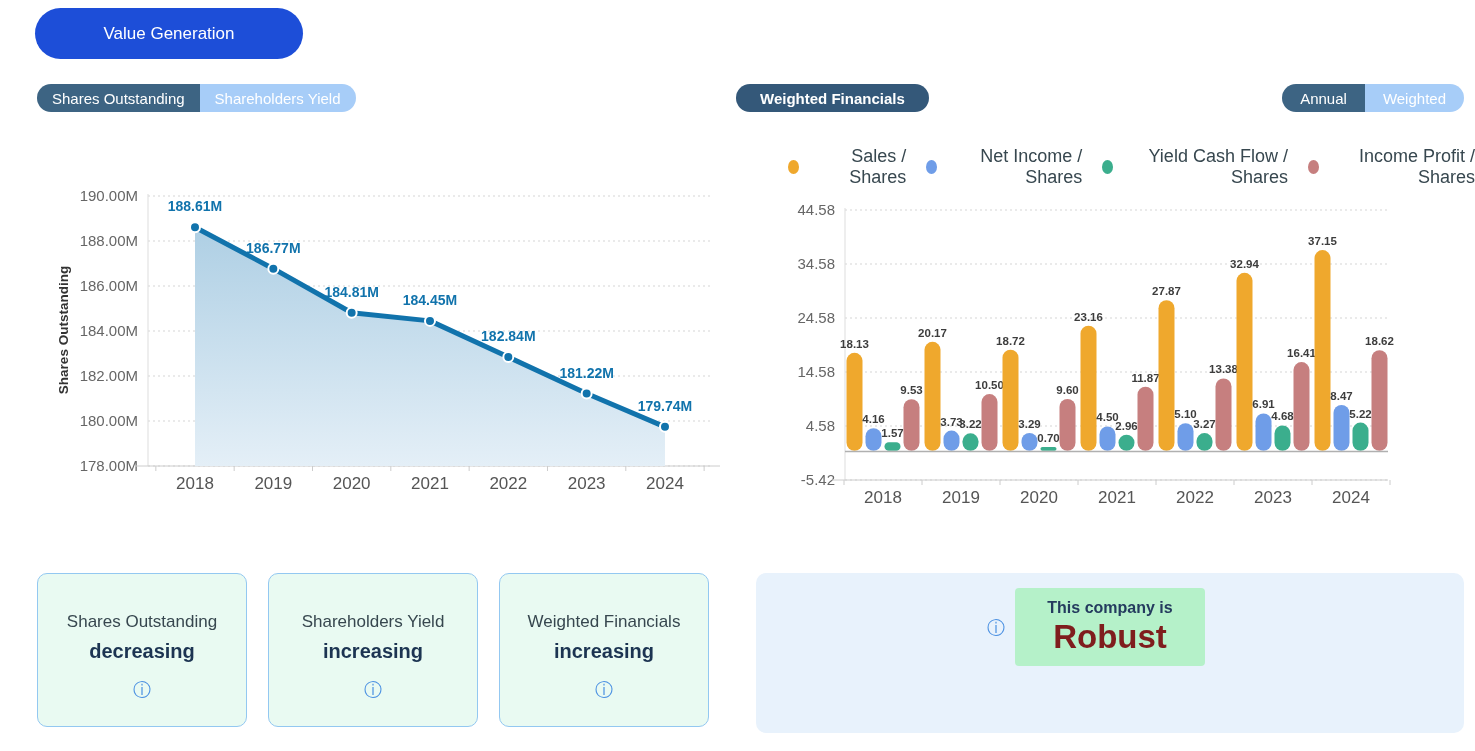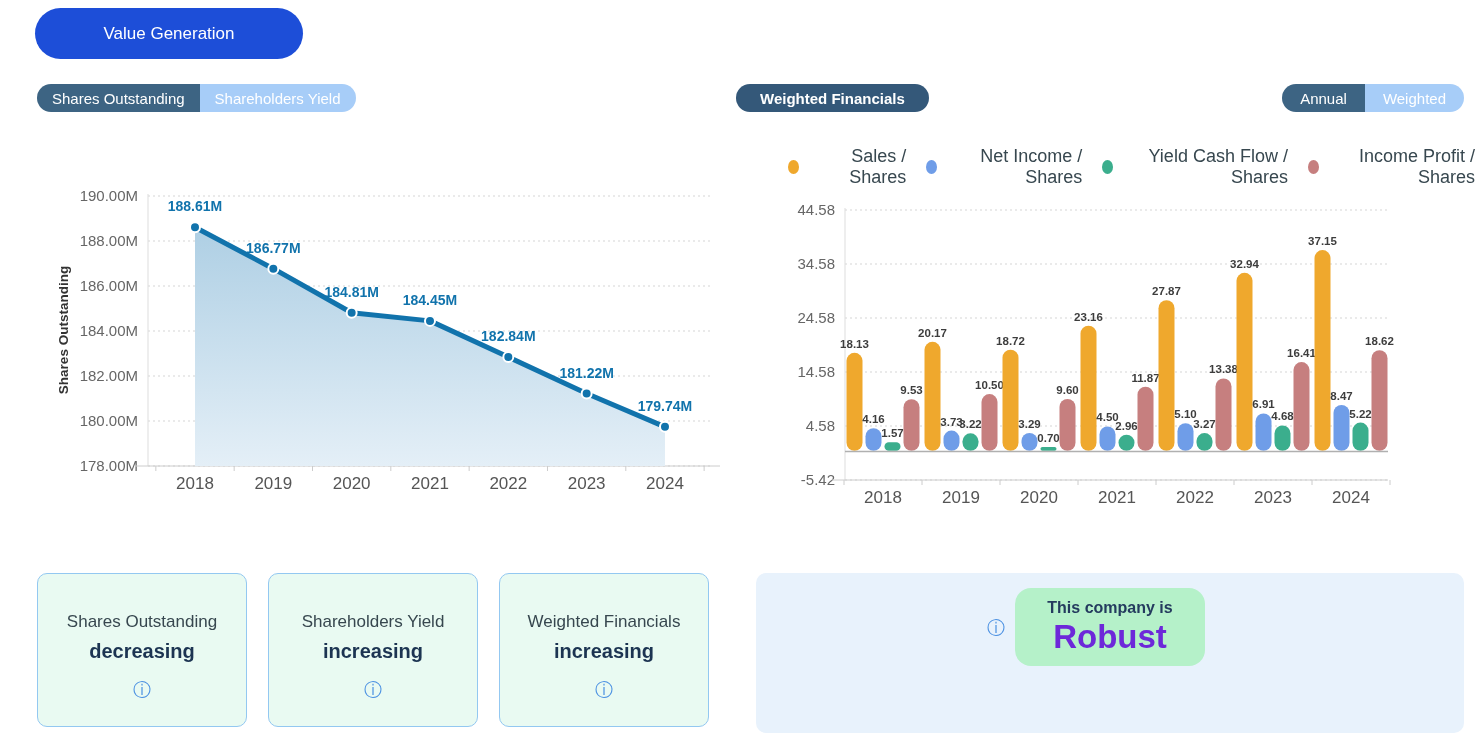--- a/index.html
+++ b/index.html
@@ -42,24 +42,24 @@
     border-radius:10px; display:flex; flex-direction:column; align-items:center;
     justify-content:center; padding-top:10px; }
   .card-label { font-size:17px; color:#37474f; }
   .card-trend { font-size:20px; font-weight:700; color:#1c3452; margin-top:8px;text-align:center; }
   .info-glyph { color:#4a90e2; font-size:18px; line-height:1; margin-top:18px; cursor:pointer; }
 
   
   #verdict-panel { position:absolute; left:756px; top:573px; width:708px; height:160px;
     background:#e8f2fc; border-radius:10px; }
   #verdict-pill { position:absolute; left:50%; transform:translateX(-50%); top:15px;
-    width:190px; height:78px; background:#b5f1c9; border-radius:16px;
+    width:190px; height:78px; background:#b5f1c9; border-radius:4px;
     display:flex; flex-direction:column; align-items:center; justify-content:center; }
   #verdict-prefix { font-size:16px; font-weight:700; color:#243b5e; }
-  #verdict-rating { font-size:33px; font-weight:700; color:#6d28d9; margin-top:1px; }
+  #verdict-rating { font-size:33px; font-weight:700; color:#7f1d1d; margin-top:1px; }
   #verdict-info { position:absolute; left:231px; top:46px; margin:0; }
   #verdict-sentence { position:absolute; left:0; top:119px; width:100%;
     text-align:center; font-size:18px; color:#243b5e; }
   #verdict-sentence b { font-weight:700; }
 
   svg text { font-family:"Liberation Sans", sans-serif; }
 </style>
 </head>
 <body>
 

